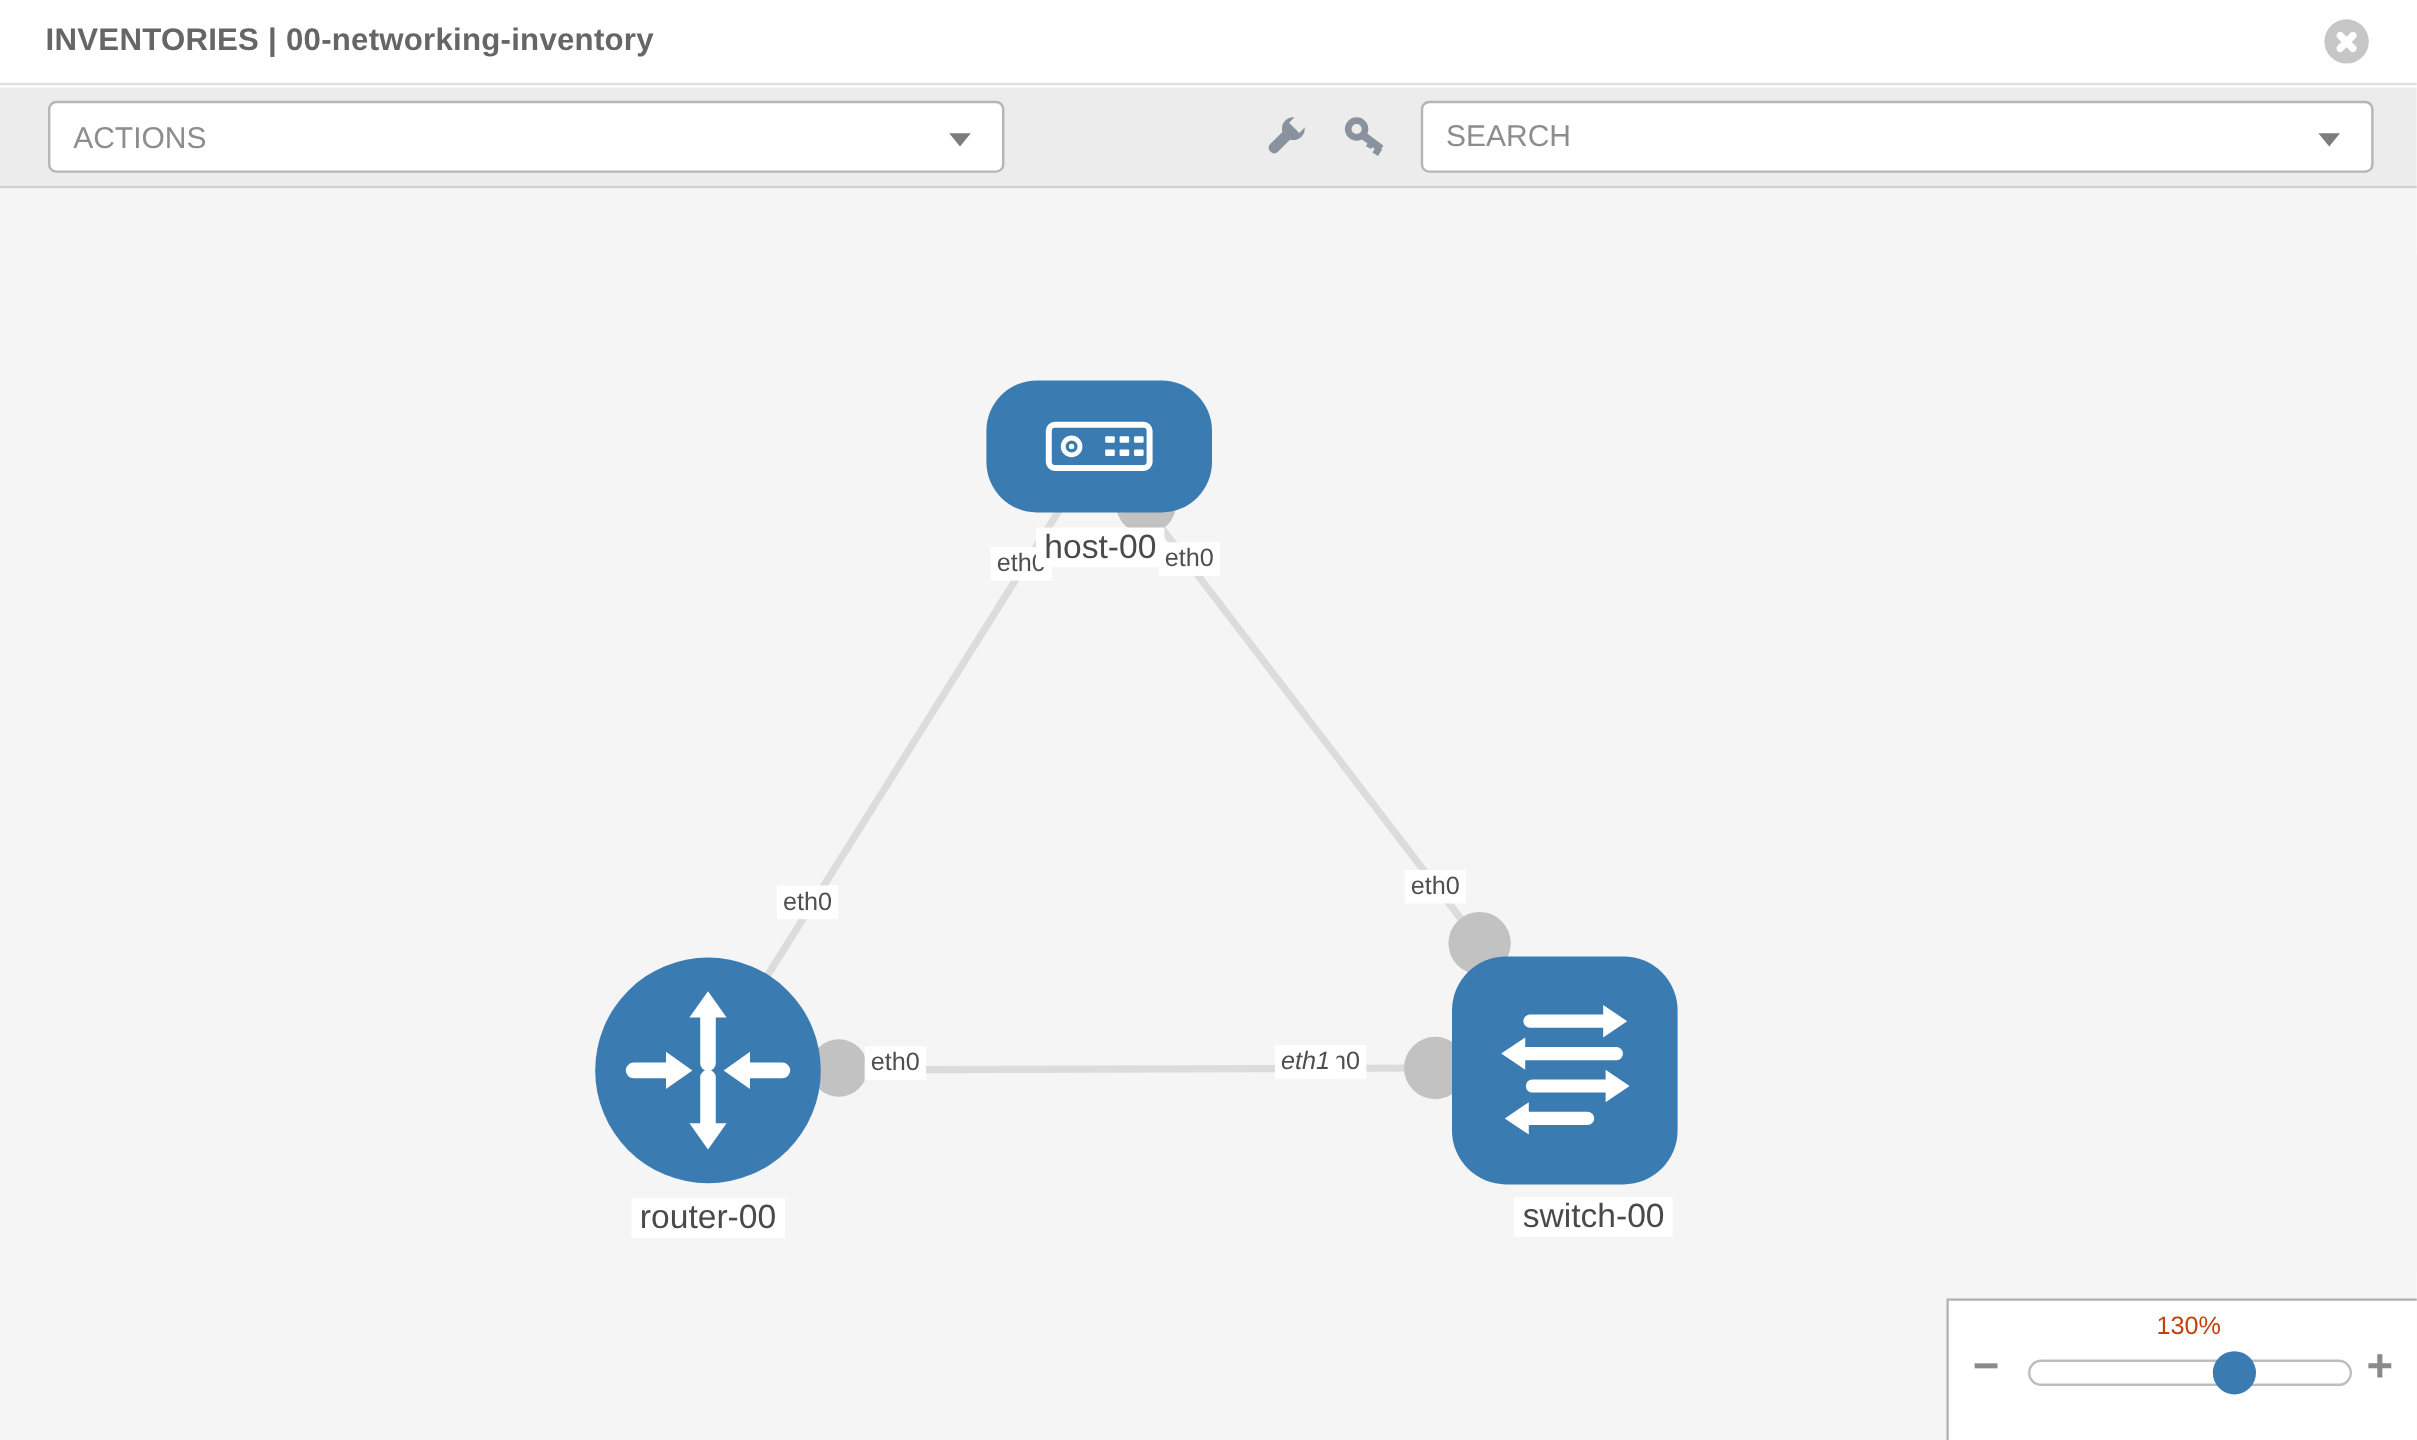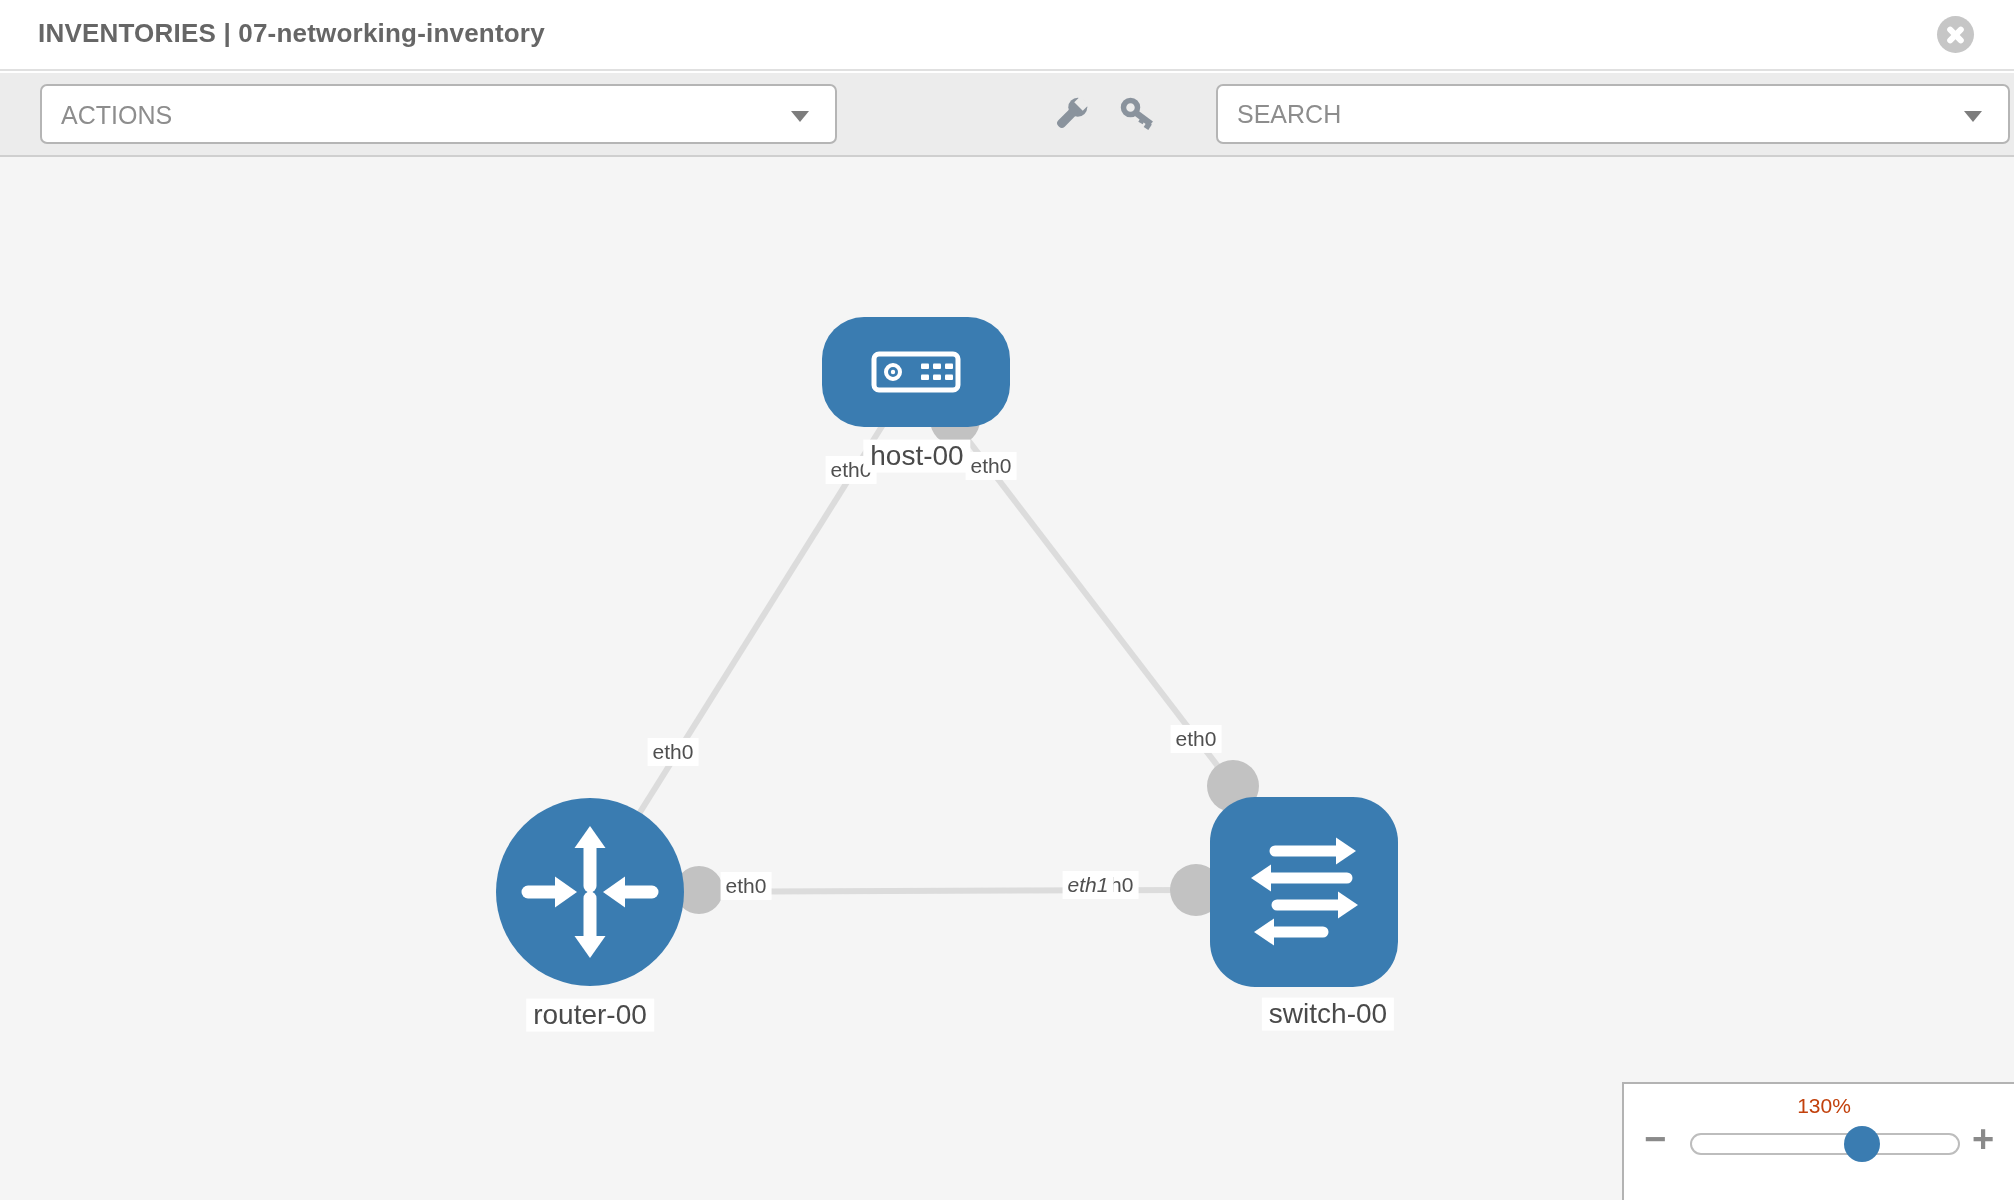--- a/index.html
+++ b/index.html
@@ -18,21 +18,21 @@
                     background:#fff; border-radius:3px; }
   .close-btn .bar.b1 { transform:rotate(45deg); }
   .close-btn .bar.b2 { transform:rotate(-45deg); }
 
   
   .toolbar { position:absolute; left:0; top:73px; width:100%; height:84px; background:#ececec;
              border-bottom:2px solid #cfcfcf; }
   .combo { position:absolute; top:11px; height:60px; background:#fff;
            border:2px solid #b5b5b5; border-radius:7px; }
   .combo-actions { left:40px; width:797px; }
-  .combo-search  { left:1184px; width:794px;margin-left:32px; }
+  .combo-search  { left:1184px; width:794px; }
   .combo-label { position:absolute; left:19px; top:15px; font-size:25px; color:#8d8d8d; }
   .combo input { position:absolute; left:0; top:0; width:100%; height:100%; border:none;
                  outline:none; background:transparent; font-size:25px; color:#555;
                  padding:0 60px 0 19px; font-family:inherit; }
   .combo input::placeholder { color:#8d8d8d; opacity:1; }
   .caret { position:absolute; right:26px; top:25px; width:0; height:0;
            border-left:9px solid transparent; border-right:9px solid transparent;
            border-top:11px solid #7d7d7d; }
   .tool-icon { position:absolute; top:20px; width:44px; height:44px; cursor:pointer; }
   .tool-icon.wrench { left:1048px; }
@@ -63,21 +63,21 @@
                 border:2px solid #bdbdbd; border-radius:11px; background:#fff; cursor:pointer; }
   .zoom-knob  { position:absolute; top:50%; width:36px; height:36px; border-radius:50%;
                 background:#3a7cb1; transform:translate(-50%,-50%); cursor:grab; }
 </style>
 </head>
 <body>
 
 <div class="window">
 
   <div class="hdr">
-    <div class="hdr-title">INVENTORIES | 07-networking-inventory</div>
+    <div class="hdr-title">INVENTORIES | 00-networking-inventory</div>
     <div class="close-btn">
       <div class="bar b1"></div>
       <div class="bar b2"></div>
     </div>
   </div>
 
   <div class="toolbar">
     <div class="combo combo-actions">
       <span class="combo-label">ACTIONS</span>
       <span class="caret"></span>

